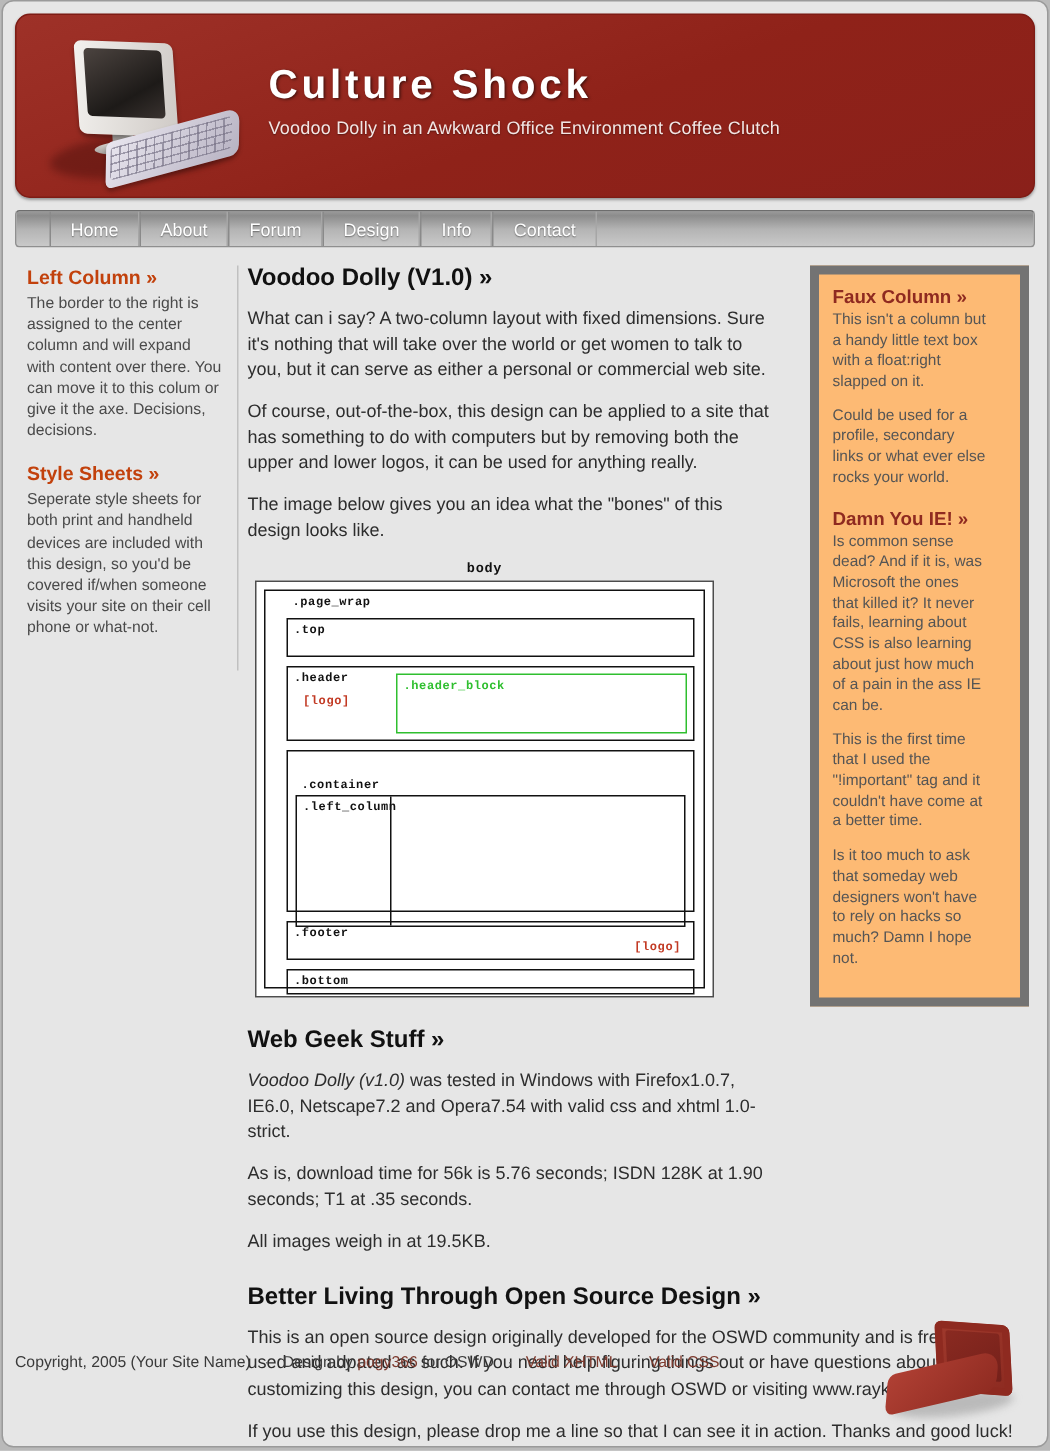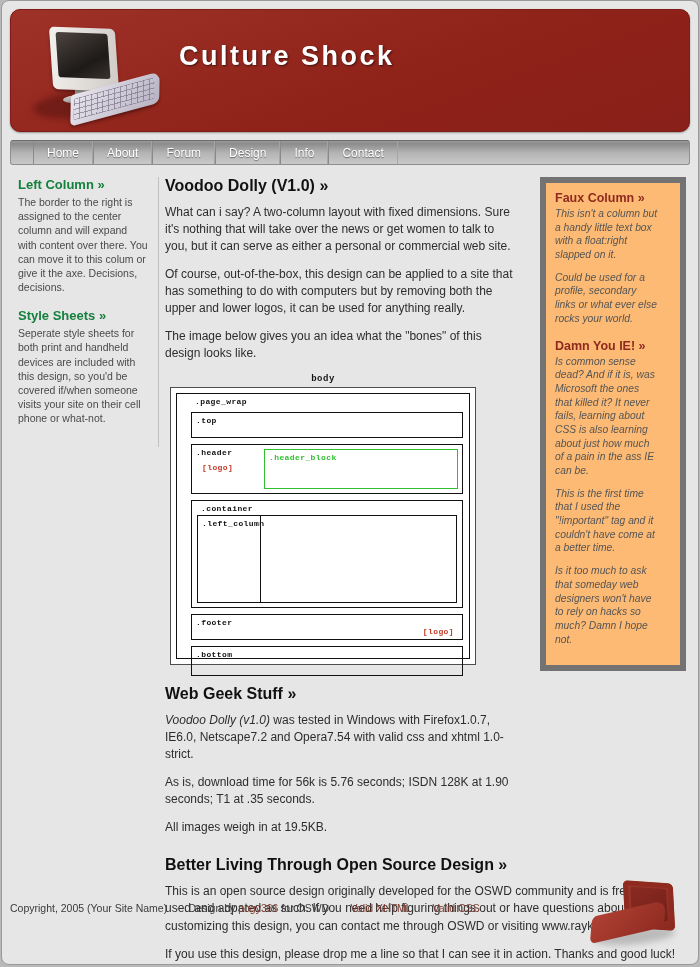--- a/index.html
+++ b/index.html
@@ -157,21 +157,21 @@
     left: 8px;
     top: 12px;
     width: 130px;
     padding-right: 10px;
     border-right: 1px solid #c0c0c0;
     min-height: 270px;
   }
   .left_column h3 {
     font-size: 13px;
     margin: 0 0 3px 0;
-    color: #15803d;
+    color: #c2410c;
     font-weight: bold;
   }
   .left_column h3.gap { margin-top: 14px; }
   .left_column p {
     font-size: 10.5px;
     line-height: 1.35;
     color: #4a4a4a;
     margin: 0 0 9px 0;
   }
   .left_column a { color: #4a4a4a; }
@@ -191,21 +191,20 @@
     margin: 0 0 2px 0;
     color: #8f2a20;
     font-weight: bold;
   }
   .box_right h3.gap { margin-top: 13px; }
   .box_right p {
     font-size: 10.3px;
     line-height: 1.33;
     color: #555555;
     margin: 0 12px 9px 0;
-    font-style: italic;
   }
 
   .center_column {
     margin-left: 155px;
     margin-right: 176px;
     padding-top: 2px;
   }
   .center_column h2 {
     font-size: 16px;
     margin: 0 0 9px 0;
@@ -271,21 +270,21 @@
   .d_header_left .logo {
     font-family: "Liberation Mono", monospace;
     font-size: 8px; font-weight: bold; color: #c23a24;
     padding-left: 10px; display:block; margin-top: 6px;
     letter-spacing: .4px;
   }
   .d_header_block {
     flex: 1; border: 1px solid #2fbf2f; margin: 4px 4px 4px 0;
   }
   .d_nav { height: 22px; }
-  .d_container { height: 108px; padding: 0 5px 5px 5px; }
+  .d_container { height: 108px; padding: 15px 5px 5px 5px; }
   .d_cols {
     border: 1px solid #111;
     height: 88px;
     display: flex;
     margin-top: 2px;
     box-sizing: border-box;
   }
   .d_left_col { width: 62px; border-right: 1px solid #111; }
   .d_center_col { flex: 1; position: relative; }
   .d_box_right {
@@ -293,21 +292,21 @@
     width: 54px; height: 40px;
     border: 1px solid #2fbf2f;
   }
   .d_footer { height: 26px; position: relative; }
   .d_footer .logo {
     position: absolute; right: 8px; bottom: 3px;
     font-family: "Liberation Mono", monospace;
     font-size: 8px; font-weight: bold; color: #c23a24;
     letter-spacing: .4px;
   }
-  .d_bottom { height: 30px; }
+  .d_bottom { height: 17px; }
 
   
   .footer {
     position: absolute;
     left: 8px;
     right: 8px;
     bottom: 32px;
     height: 30px;
     font-size: 10.5px;
     color: #3a3a3a;
@@ -368,20 +367,21 @@
         <div class="mon_neck"></div>
         <div class="mon_body"></div>
         <div class="mon_screen"></div>
         <div class="kbd">
             <div class="kbd_keys"></div>
           </div>
       </div>
 
       <div class="header_block">
         <h1 class="site_title">Culture Shock</h1>
+        <p class="site_tagline">Voodoo Dolly in an Awkward Office Environment Coffee Clutch</p>
       </div>
 
     </div>
   </div>
 
   <div class="nav_bar">
     <a class="nav_item">Home</a>
     <a class="nav_item">About</a>
     <a class="nav_item">Forum</a>
     <a class="nav_item">Design</a>
@@ -403,21 +403,21 @@
       <p>This isn't a column but a handy little text box with a float:right slapped on it.</p>
       <p>Could be used for a profile, secondary links or what ever else rocks your world.</p>
       <h3 class="gap">Damn You IE! »</h3>
       <p>Is common sense dead? And if it is, was Microsoft the ones that killed it? It never fails, learning about CSS is also learning about just how much of a pain in the ass IE can be.</p>
       <p>This is the first time that I used the "!important" tag and it couldn't have come at a better time.</p>
       <p>Is it too much to ask that someday web designers won't have to rely on hacks so much? Damn I hope not.</p>
     </div>
 
     <div class="center_column">
       <h2>Voodoo Dolly (V1.0) »</h2>
-      <p>What can i say? A two-column layout with fixed dimensions. Sure it's nothing that will take over the news or get women to talk to you, but it can serve as either a personal or commercial web site.</p>
+      <p>What can i say? A two-column layout with fixed dimensions. Sure it's nothing that will take over the world or get women to talk to you, but it can serve as either a personal or commercial web site.</p>
       <p>Of course, out-of-the-box, this design can be applied to a site that has something to do with computers but by removing both the upper and lower logos, it can be used for anything really.</p>
       <p>The image below gives you an idea what the "bones" of this design looks like.</p>
 
       <div class="diagram_wrap">
         <div class="diagram_caption">body</div>
         <div class="diagram">
           <div class="d_pagewrap">
             <span class="d_label">.page_wrap</span>
 
             <div class="d_box d_top">

